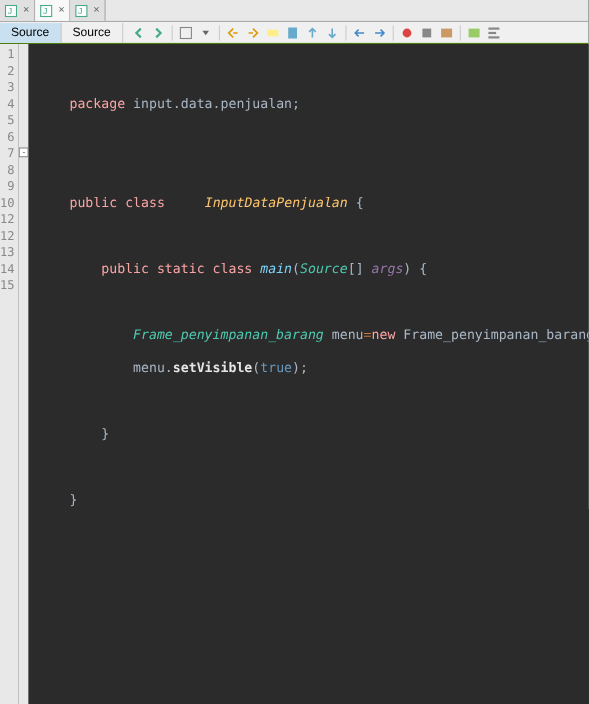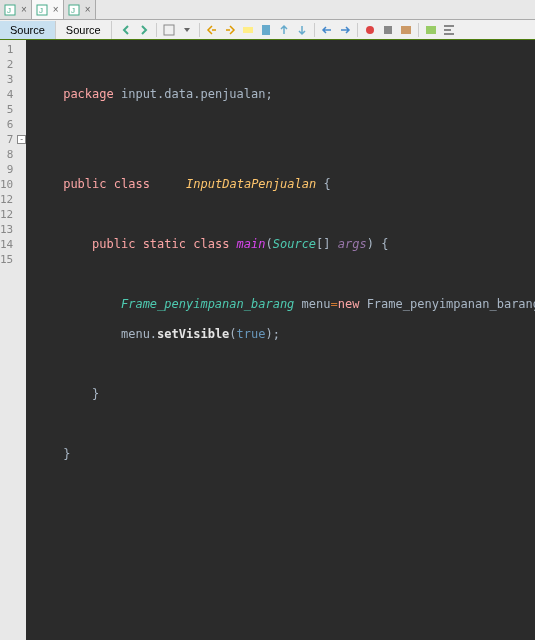--- a/index.html
+++ b/index.html
@@ -14,21 +14,21 @@
     .subtab.active { background: #c8e0f0; }
     .toolbar { display: flex; align-items: center; gap: 2px; padding-left: 6px; }
     .tbtn { width: 16px; height: 16px; display: inline-flex; align-items: center; justify-content: center; cursor: pointer; }
     .sep { width: 1px; height: 14px; background: #ccc; margin: 0 2px; }
     .editor { display: flex; height: 600px; background: #2b2b2b; }
     .gutter { width: 24px; background: #e8e8e8; color: #888; text-align: right; padding-right: 4px; font-family: Consolas, monospace; font-size: 11px; line-height: 15px; padding-top: 2px; }
     .foldcol { width: 14px; background: #e8e8e8; font-family: Consolas, monospace; font-size: 9px; line-height: 15px; padding-top: 2px; color: #666; text-align: center; }
     .code { flex: 1; background: #2b2b2b; color: #a9b7c6; font-family: Consolas, monospace; font-size: 12px; line-height: 15px; padding: 2px 0 0 8px; white-space: pre; position: relative; }
     .kw { color: #fca5a5; }
     .cls2 { color: #ffc66d; font-style: italic; margin-left: 29px; }
-    .mth { color: #d946ef; font-style: italic; text-align: right; }
+    .mth { color: #7dd3fc; font-style: italic; text-align: right; }
     .typ { color: #4ec9b0; font-style: italic; }
     .arg { color: #9876aa; font-style: italic; }
     .op { color: #cc7832; }
     .bool { color: #6897bb; }
     .bold { font-weight: bold; color: #e5e5e5; text-align: right; }
     .line { height: 15px; }
     .gut-line { height: 15px; }
     .fold-line { height: 15px; }
     .foldbox { display: inline-block; width: 9px; height: 9px; border: 1px solid #888; background: #fff; font-size: 8px; line-height: 7px; text-align: center; cursor: pointer; }
   </style>

